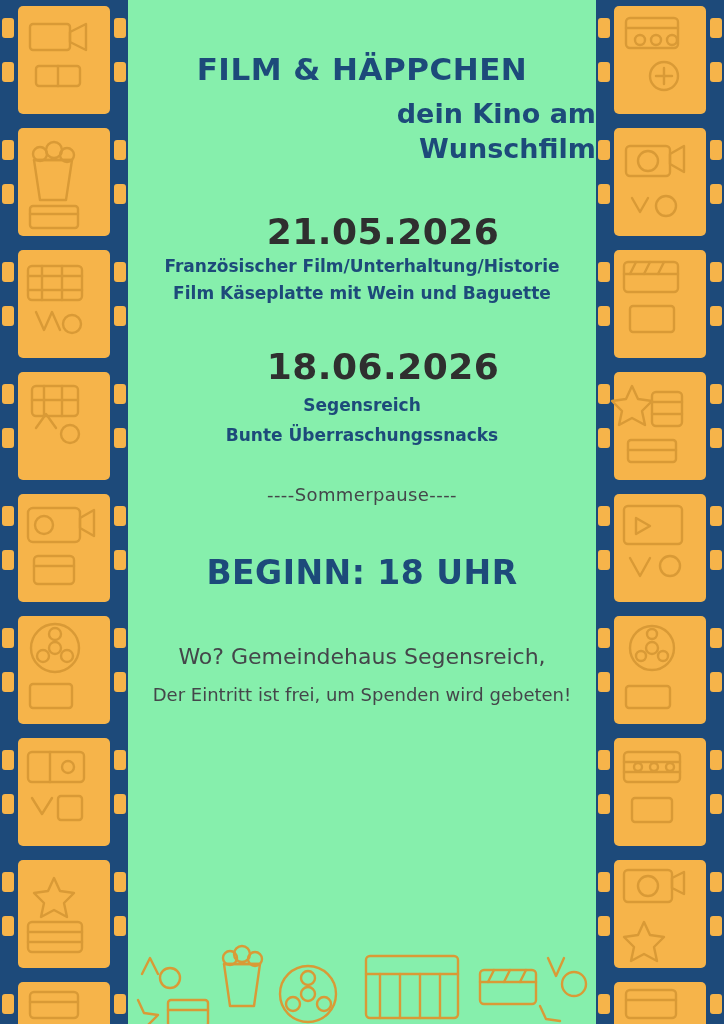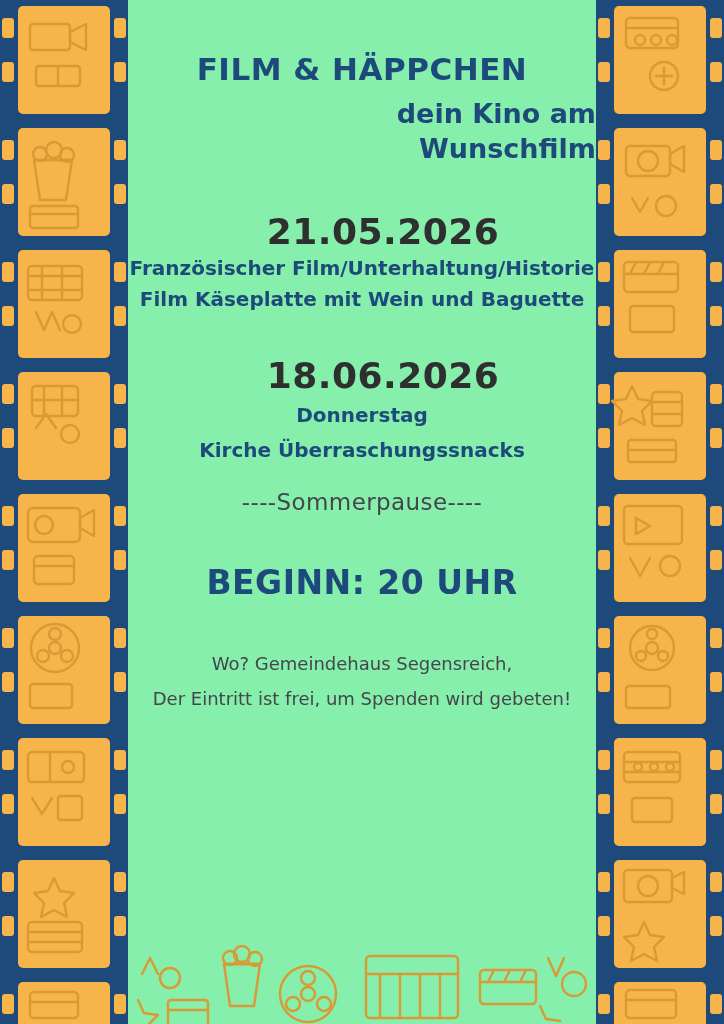--- a/index.html
+++ b/index.html
@@ -78,47 +78,47 @@
   }
   .event .date {
     font-size: 36px;
     font-weight: bold;
     color: #2f2f2f;
     letter-spacing: 0.5px;
     line-height: 1.1;
     padding-left: 42px;
   }
   .event .line {
-    font-size: 20px;
+    font-size: 17px;
     font-weight: bold;
     color: #1d4a7a;
     line-height: 1.45;
     margin-top: 2px;
   }
   .event.second { margin-top: 42px; }
   .event.second .line { margin-top: 6px; }
 
   .pause {
-    margin-top: 24px;
-    font-size: 23px;
+    margin-top: 36px;
+    font-size: 18px;
     color: #44464a;
     letter-spacing: 0.4px;
   }
 
   .begin {
     margin-top: 48px;
     font-size: 33px;
     font-weight: bold;
     color: #1d4a7a;
     letter-spacing: 0.5px;
   }
 
   .where {
     margin-top: 48px;
-    font-size: 18px;
+    font-size: 22px;
     color: #44464a;
     line-height: 1.55;
   }
   .note {
     margin-top: 10px;
     font-size: 18px;
     color: #44464a;
   }
 </style>
 </head>
@@ -387,27 +387,27 @@
     </div>
 
     <div class="event first">
       <div class="date">21.05.2026</div>
       <div class="line">Französischer Film/Unterhaltung/Historie</div>
       <div class="line">Film Käseplatte mit Wein und Baguette</div>
     </div>
 
     <div class="event second">
       <div class="date">18.06.2026</div>
-      <div class="line">Donnerstag</div>
-      <div class="line">Kirche Überraschungssnacks</div>
+      <div class="line">Segensreich</div>
+      <div class="line">Bunte Überraschungssnacks</div>
     </div>
 
     <div class="pause">----Sommerpause----</div>
 
-    <div class="begin">BEGINN: 20 UHR</div>
+    <div class="begin">BEGINN: 18 UHR</div>
 
     <div class="where">
       <div>Wo? Gemeindehaus Segensreich,</div>
     </div>
     <div class="note">Der Eintritt ist frei, um Spenden wird gebeten!</div>
 
   </div>
 </div>
 
 </body></html>

